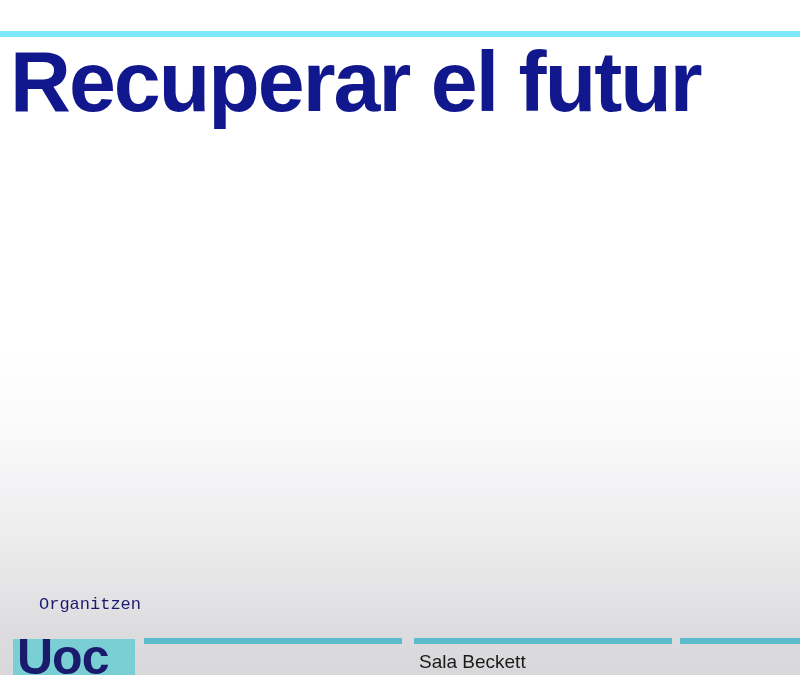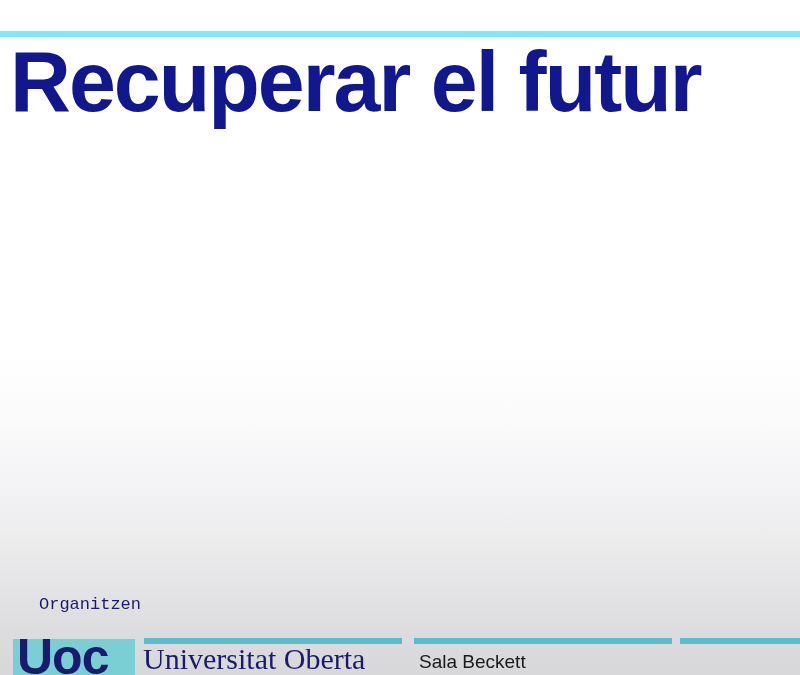--- a/index.html
+++ b/index.html
@@ -164,20 +164,19 @@
     <div class="logo-row">
 
       <div class="rule rule-1"></div>
       <div class="rule rule-2"></div>
       <div class="rule rule-3"></div>
 
       <div class="uoc-mark">
         <span class="uoc-letters">Uoc</span>
       </div>
 
-      <div class="uoc-name">Universitat Oberta</div>
 
       <div class="beckett-name">Sala Beckett</div>
 
     </div>
   </div>
 
 </div>
 
 </body></html>

